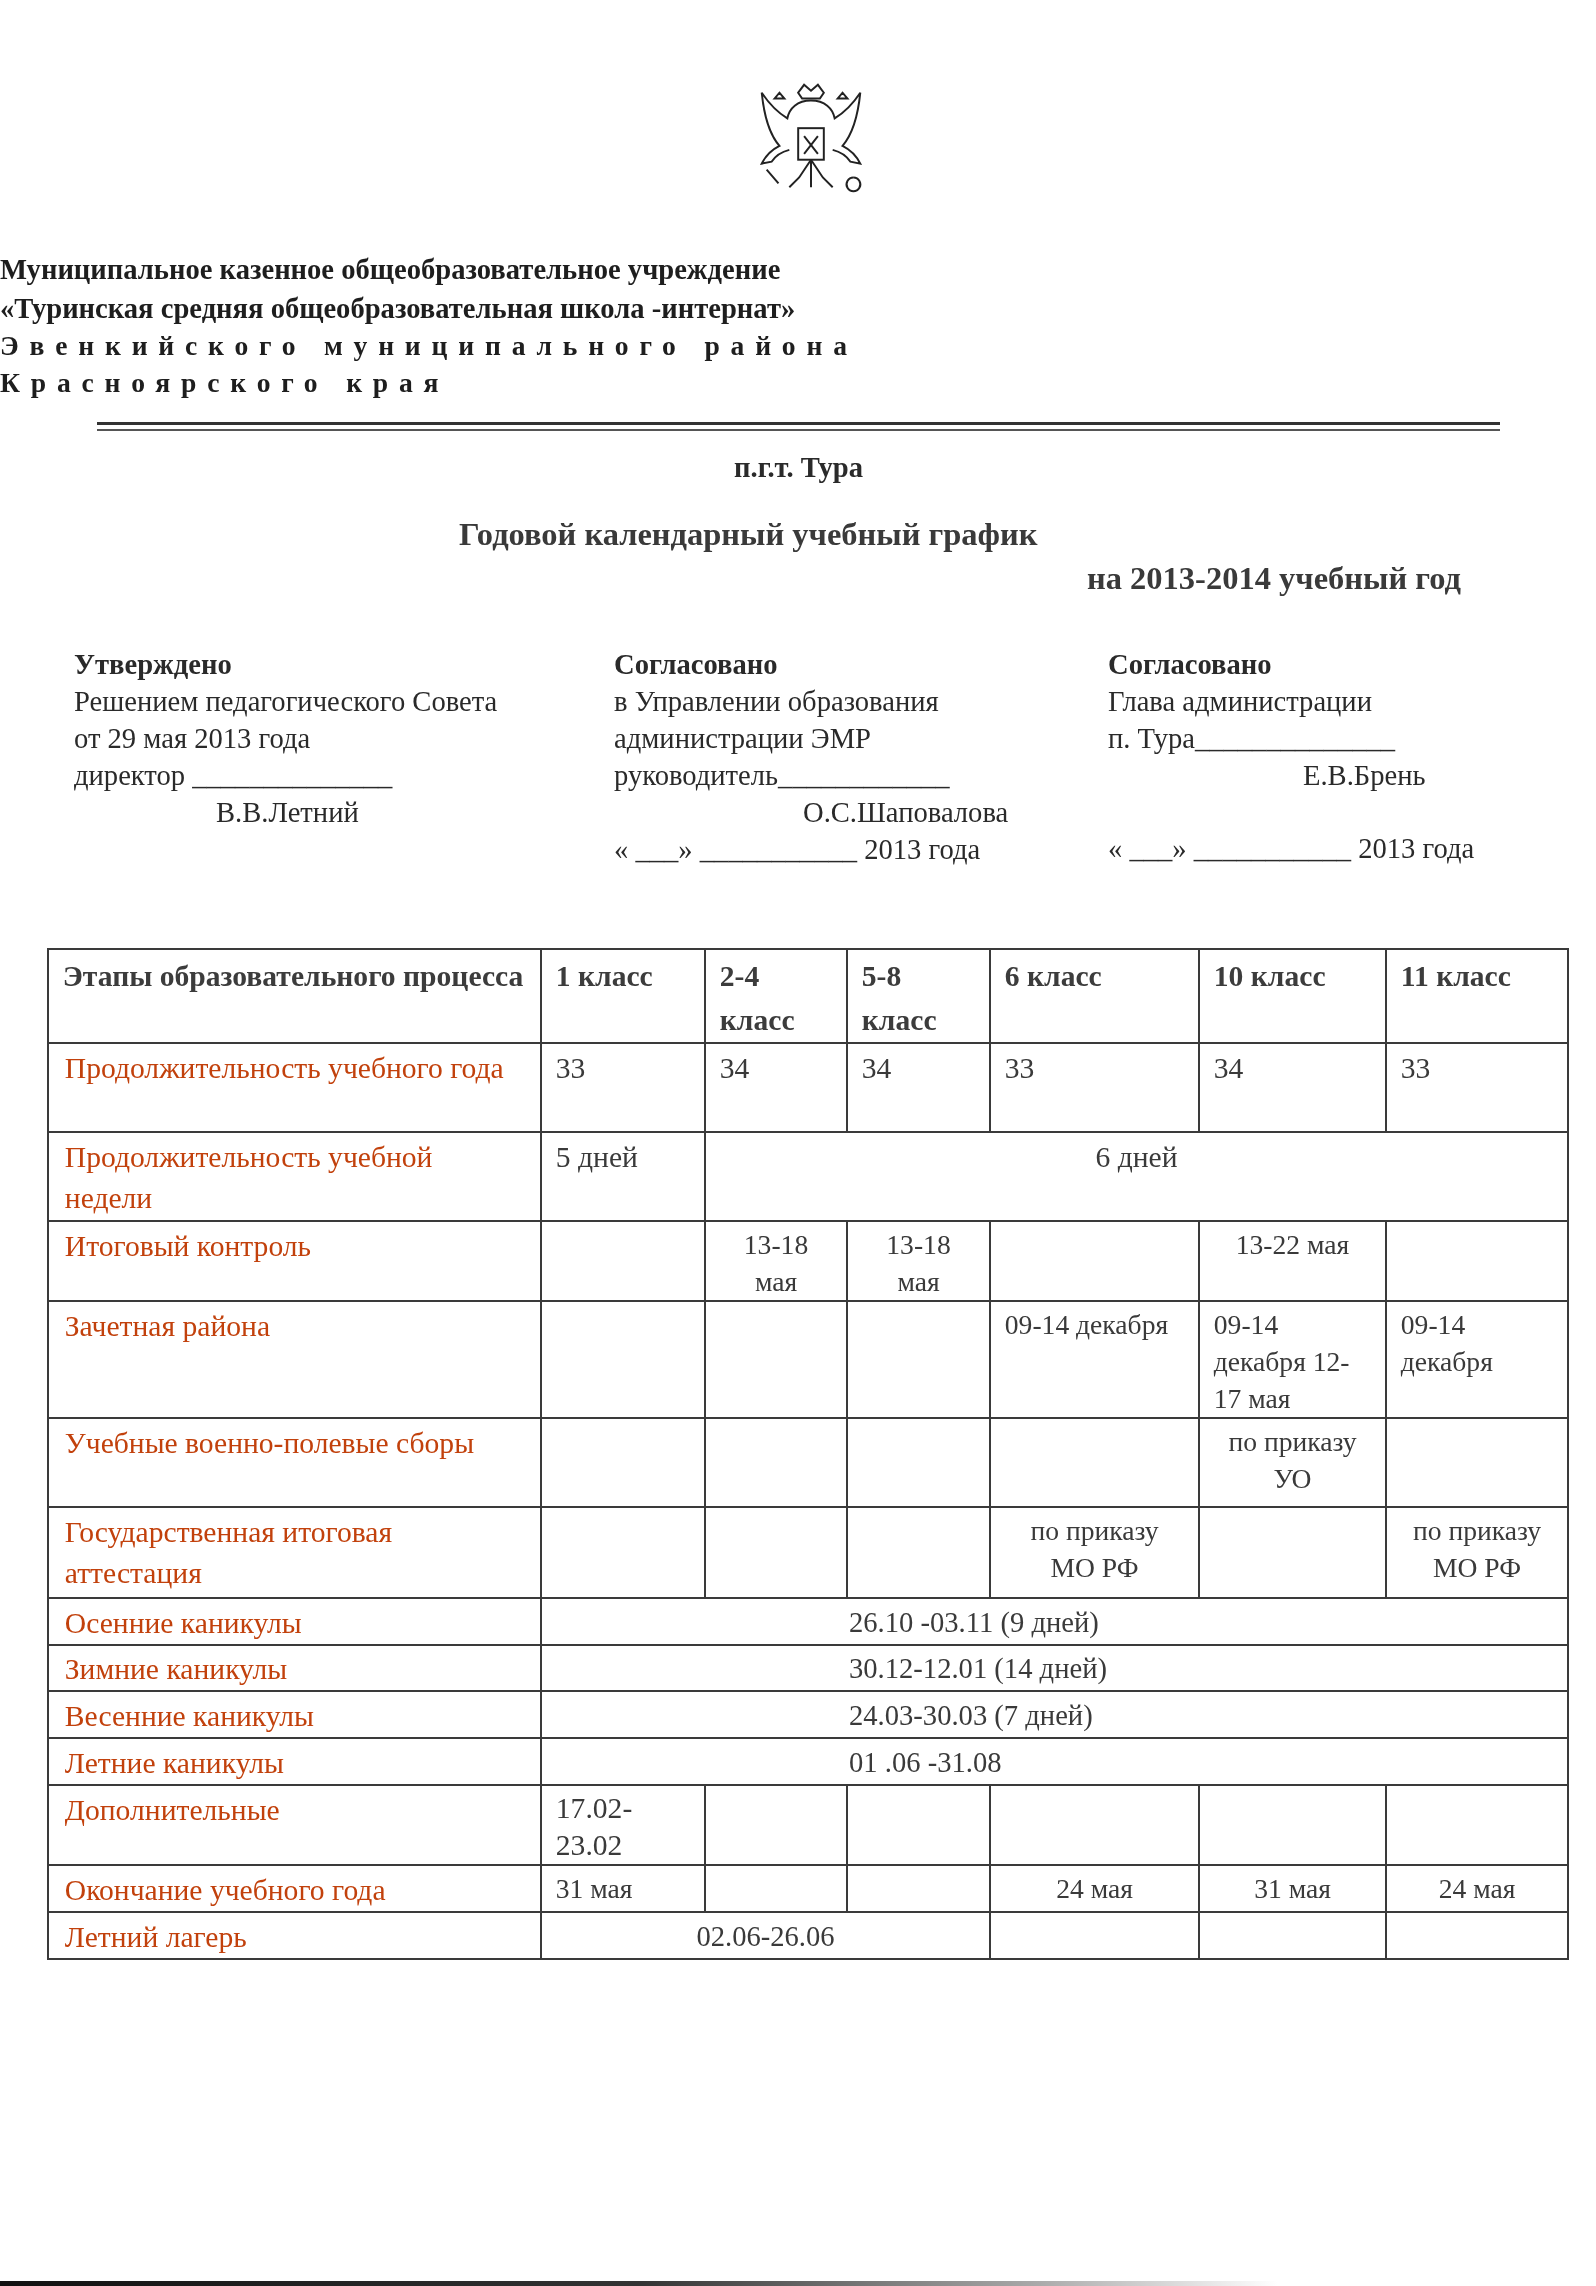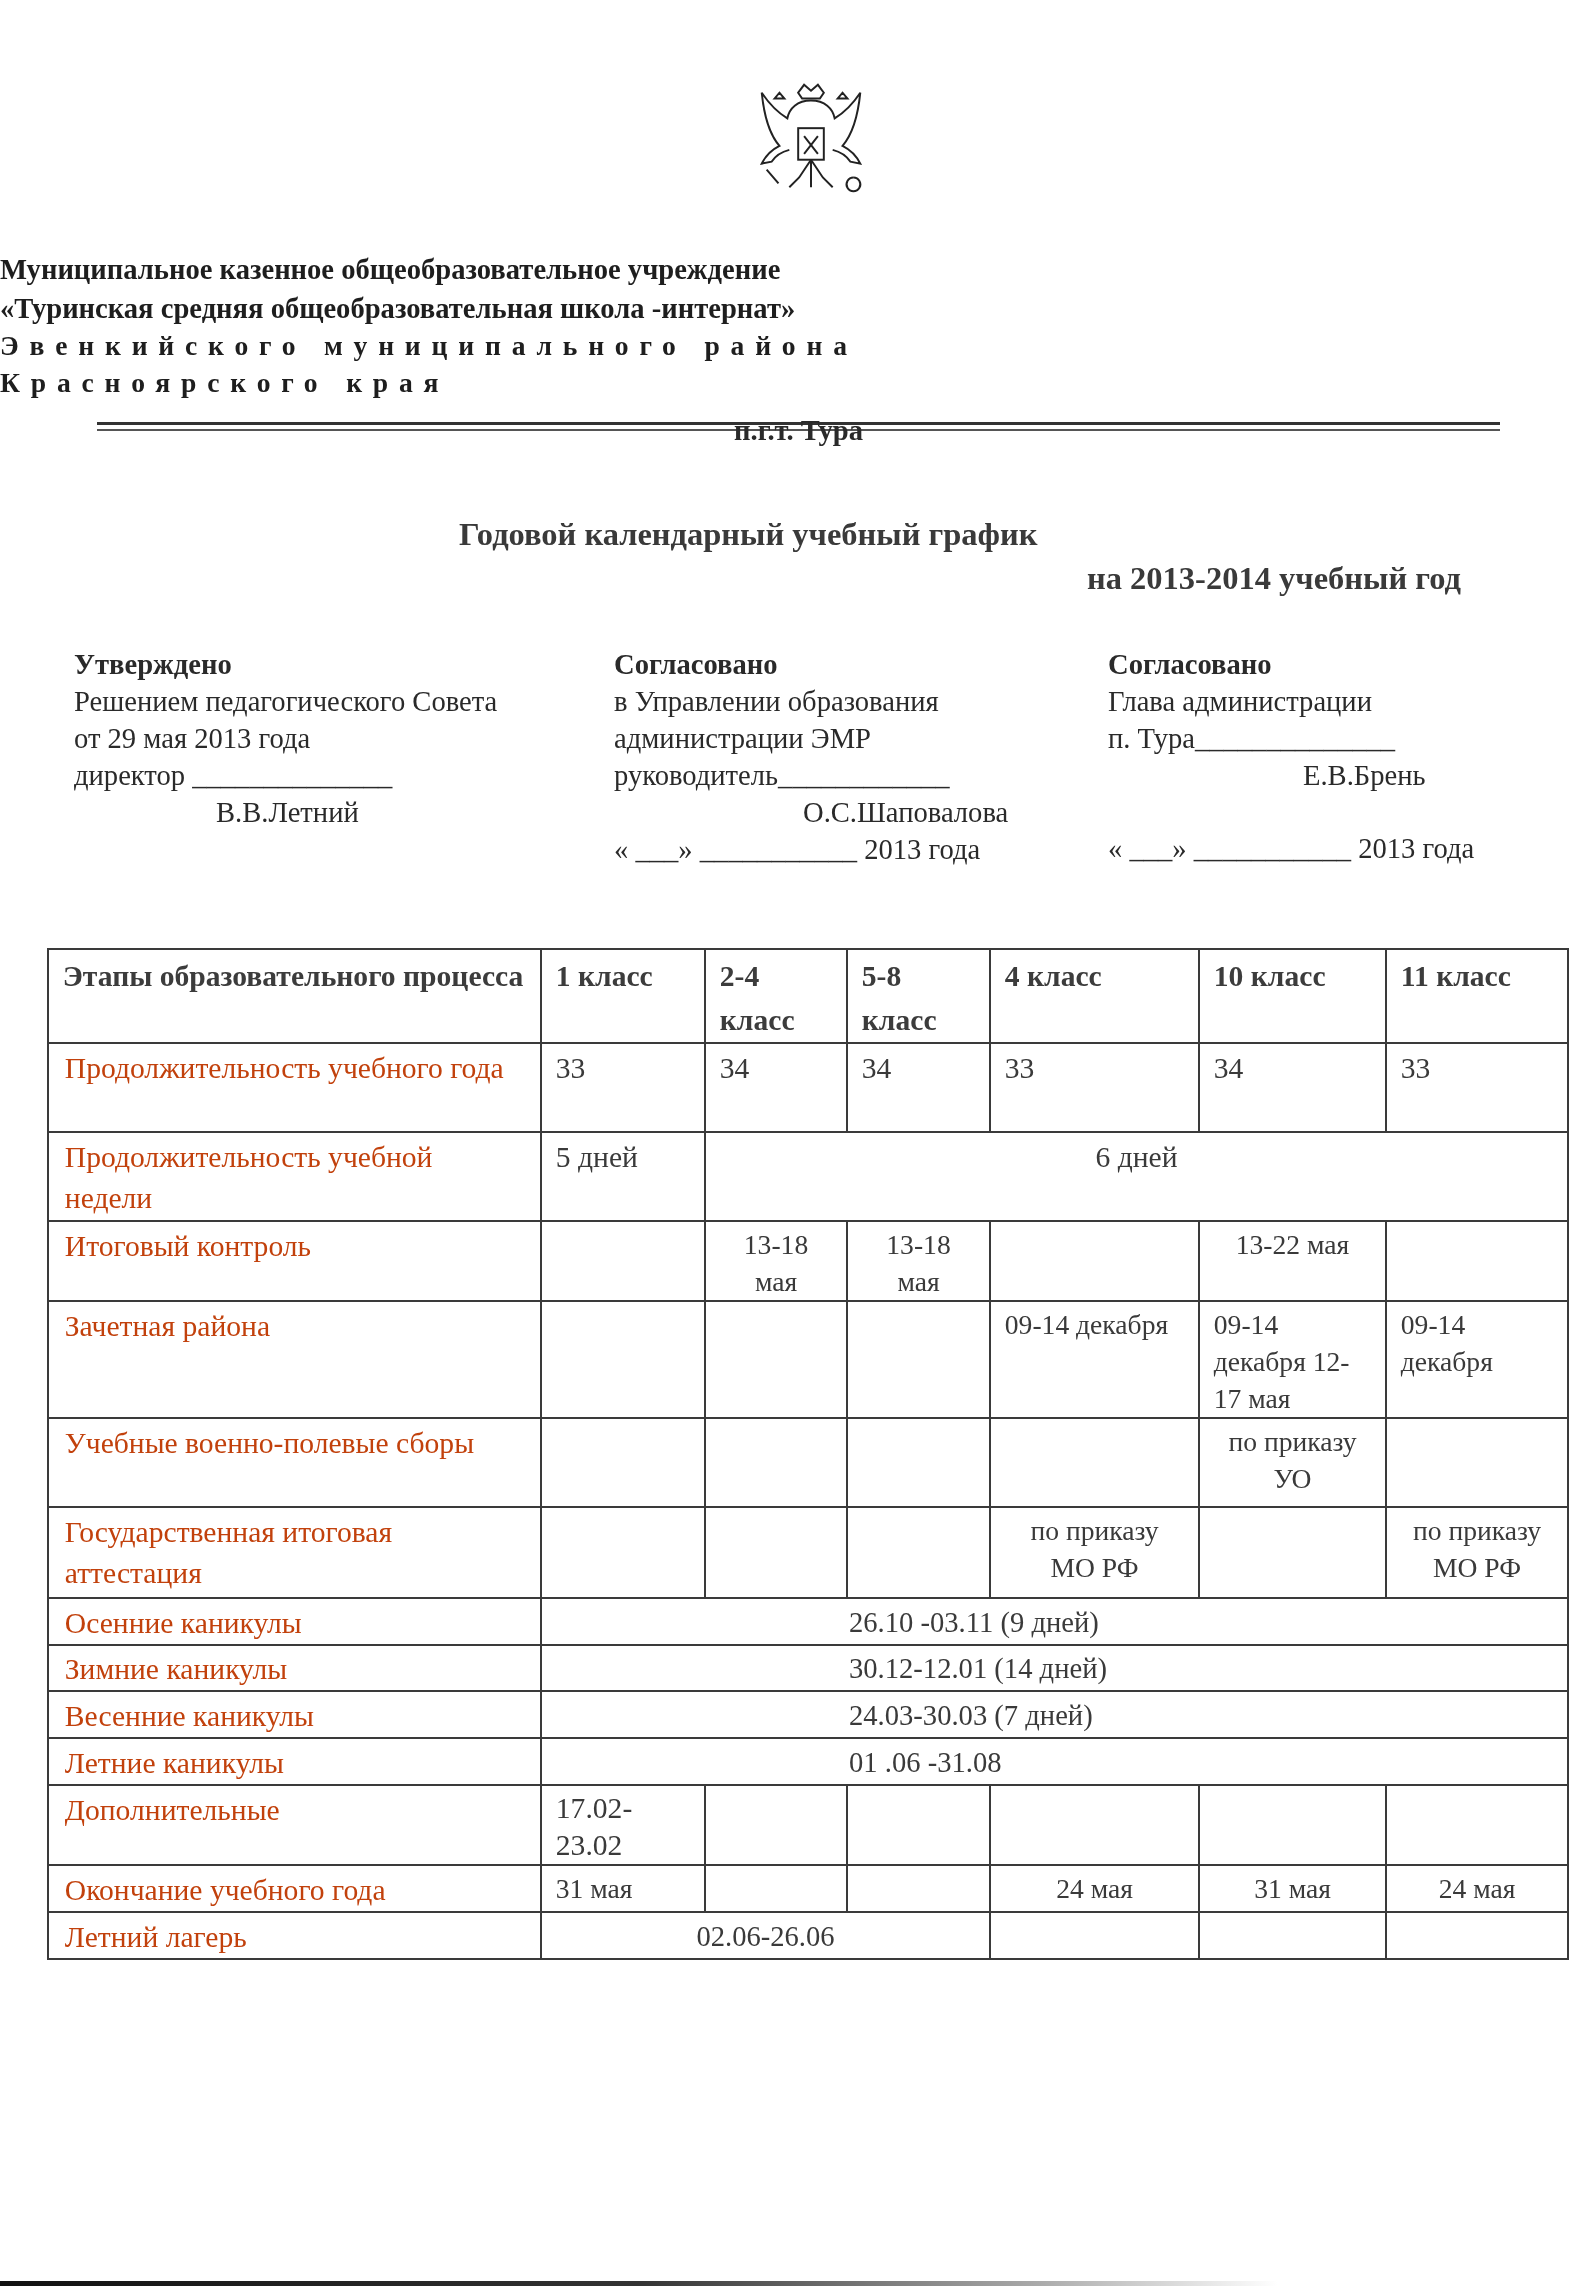--- a/index.html
+++ b/index.html
@@ -8,21 +8,21 @@
     font-family: "Liberation Serif", "DejaVu Serif", serif; color: #2a2a2a;
   }
   .emblem { position: absolute; left: 737px; top: 71px; width: 148px; height: 138px; }
   .hdr { position: absolute; left: 0; width: 1597px; text-align: left; font-weight: bold; color: #1e1e1e; }
   .hdr.l1 { top: 254px; font-size: 28.6px; }
   .hdr.l2 { top: 293px; font-size: 28.6px; }
   .hdr.l3 { top: 330px; font-size: 27.6px; letter-spacing: 10.8px; }
   .hdr.l4 { top: 367px; font-size: 27.6px; letter-spacing: 10.8px; }
   .rule1 { position: absolute; left: 97px; width: 1403px; top: 422px; height: 3px; background: #333; }
   .rule2 { position: absolute; left: 97px; width: 1403px; top: 429px; height: 2px; background: #555; }
-  .town { position: absolute; left: 0; width: 1597px; top: 415px; text-align: center; font-weight: bold; font-size: 28.6px; }
+  .town { position: absolute; left: 0; width: 1597px; top: 452px; text-align: center; font-weight: bold; font-size: 28.6px; }
   .title { position: absolute; left: 459px; top: 516px; font-size: 32.5px; font-weight: bold; color: #3a3a3a; }
   .subtitle { position: absolute; left: 1087px; top: 560px; font-size: 32.5px; font-weight: bold; color: #3a3a3a; }
 
   .approve { position: absolute; top: 646px; font-size: 28.6px; line-height: 37px; color: #2a2a2a; }
   .approve .ttl { font-weight: bold; }
   .col-a { left: 74px; width: 512px; }
   .col-b { left: 614px; width: 433px; }
   .col-c { left: 1108px; width: 433px; }
 
   table.grid {
@@ -103,21 +103,21 @@
     <col style="width:209px">
       <col style="width:187px">
       <col style="width:182px">
   </colgroup>
   <tbody>
       <tr class="head" style="height:90px">
     <td>Этапы образовательного процесса</td>
     <td>1 класс</td>
     <td>2-4 класс</td>
     <td>5-8 класс</td>
-    <td>4 класс</td>
+    <td>6 класс</td>
     <td>10 класс</td>
     <td>11 класс</td>
   </tr>
   <tr style="height:89px">
     <td class="lbl">Продолжительность учебного года</td>
     <td>33</td>
     <td>34</td>
     <td>34</td>
     <td>33</td>
     <td>34</td>

